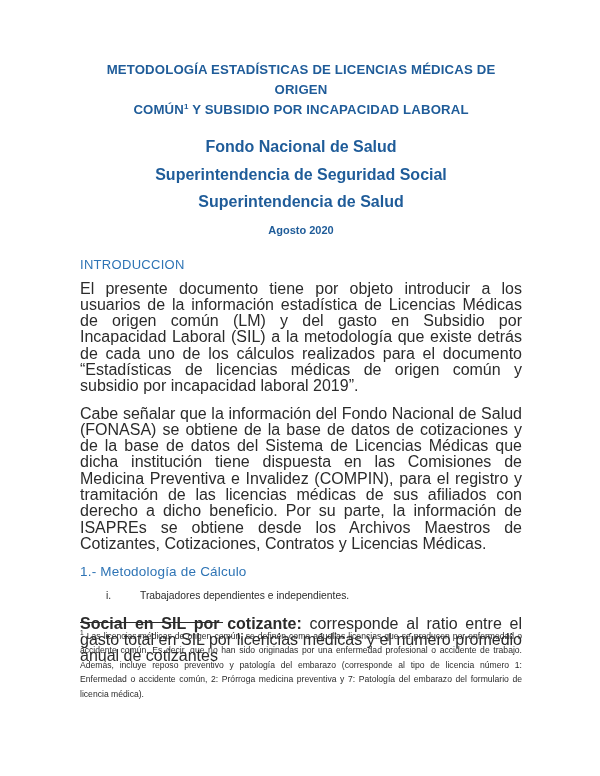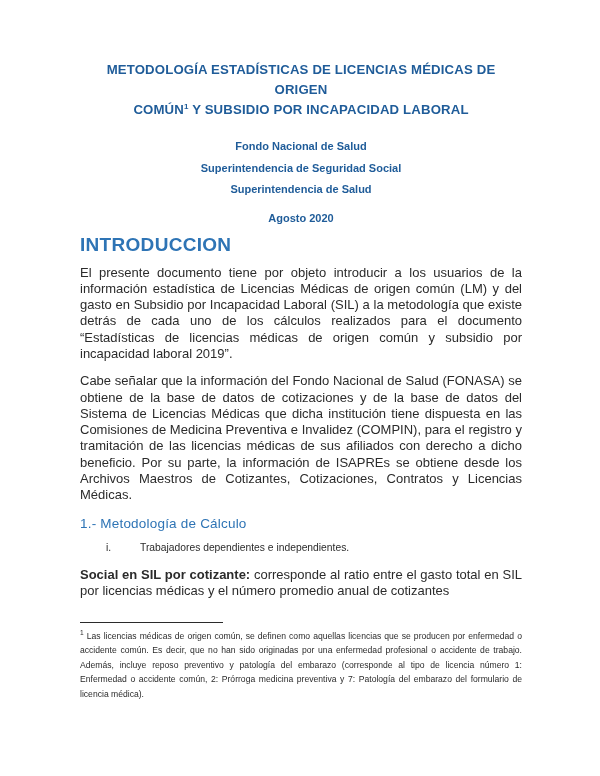--- a/index.html
+++ b/index.html
@@ -47,51 +47,51 @@
   }
 
   
   .institutions {
     text-align: center;
     margin-top: 19px;
   }
   .institution-line {
     color: #1F5C99;
     font-weight: bold;
-    font-size: 11px;
+    font-size: 16px;
     line-height: 15.5px;
-    margin: 6px;
+    margin: 12px;
   }
   .doc-date {
     color: #1F5C99;
     font-weight: bold;
     font-size: 11px;
     text-align: center;
     margin: 14px 0 0 0;
   }
 
   
   .h1-section {
     color: #2E74B5;
-    font-size: 19px;
-    font-weight: bold;
+    font-size: 13px;
+    font-weight: normal;
     letter-spacing: 0.3px;
-    margin: 10px 0 9px 0;
+    margin: 21px 0 9px 0;
   }
   .h2-section {
     color: #2E74B5;
     font-size: 13.5px;
     font-weight: normal;
     letter-spacing: 0.2px;
     margin: 12px 0 9px 0;
   }
 
   
   p.body {
-    font-size: 13px;
+    font-size: 16px;
     line-height: 16.3px;
     text-align: justify;
     margin: 0 0 11px 0;
     color: #2b2b2b;
   }
   p.body.tight { margin-bottom: 9px; }
   .lead { font-weight: bold; }
 
   
   ol.roman {

